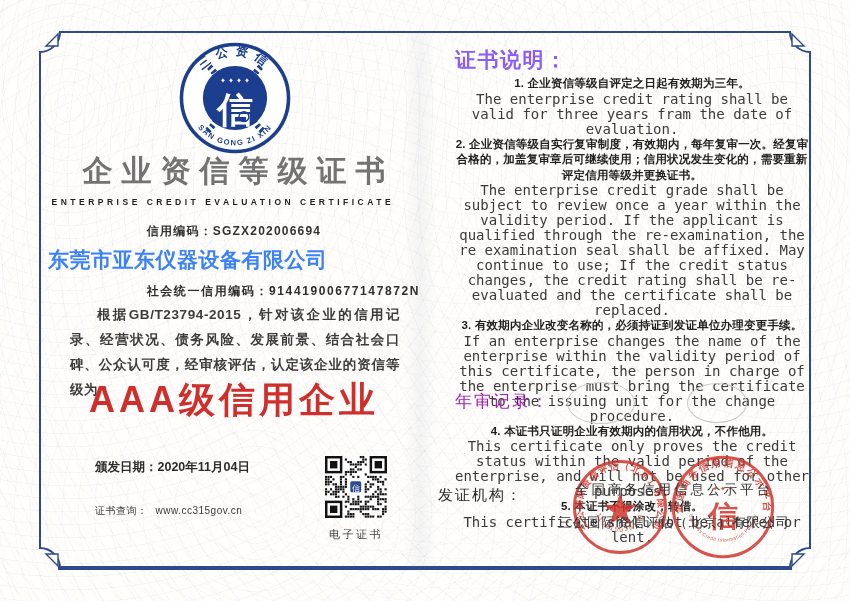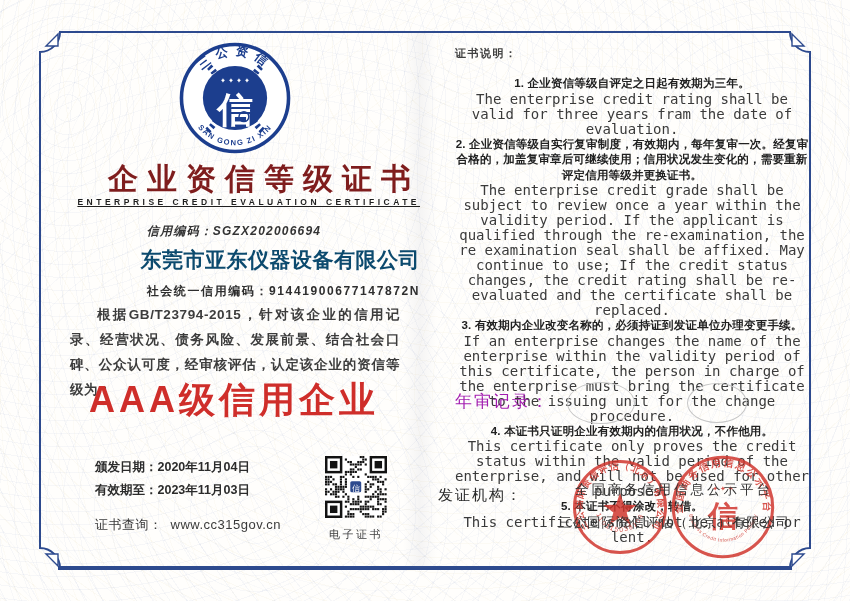--- a/index.html
+++ b/index.html
@@ -18,44 +18,44 @@
       repeating-radial-gradient(circle at 92% 30%, rgba(90,115,175,.05) 0 1px, transparent 1px 14px),
       repeating-radial-gradient(circle at 70% 65%, rgba(200,175,95,.04) 0 1px, transparent 1px 18px),
       repeating-radial-gradient(circle at 45% 45%, rgba(120,140,190,.035) 0 1px, transparent 1px 20px);
   }
   .fold-shadow{position:absolute;left:403px;top:32px;width:34px;height:536px;pointer-events:none;
     background:linear-gradient(90deg,transparent,rgba(110,115,140,.07),transparent);}
   .frame-svg{position:absolute;left:0;top:0;}
   .abs{position:absolute;}
   
   .logo-wrap{left:177px;top:40px;width:116px;height:116px;}
-  .title{left:48px;top:159px;width:372px;text-align:right;color:#7f1d1d;
+  .title{left:48px;top:151px;width:372px;text-align:center;color:#737373;
     font-family:"Liberation Serif","DejaVu Serif",serif;font-weight:700;
     font-size:30px;letter-spacing:9px;text-indent:9px;white-space:nowrap;}
-  .subtitle{left:48px;top:197px;width:372px;text-align:right;color:#1f1f1f;
-    font-weight:700;font-size:8.5px;letter-spacing:3.5px;text-indent:3.5px;white-space:nowrap;text-decoration:underline;}
+  .subtitle{left:48px;top:197px;width:372px;text-align:left;color:#1f1f1f;
+    font-weight:700;font-size:8.5px;letter-spacing:3.5px;text-indent:3.5px;white-space:nowrap;}
   .credit-code{left:48px;top:223px;width:372px;text-align:center;color:#333;
-    font-weight:700;font-size:12px;letter-spacing:1.2px;font-style:italic;}
-  .company{left:48px;top:246px;width:372px;text-align:right;color:#0c4a6e;
+    font-weight:700;font-size:12px;letter-spacing:1.2px;}
+  .company{left:48px;top:246px;width:372px;text-align:left;color:#3b82f6;
     font-weight:800;font-size:21px;letter-spacing:.5px;white-space:nowrap;}
   .uscc{left:48px;top:283px;width:372px;text-align:right;color:#2e2e2e;
     font-weight:700;font-size:12px;letter-spacing:1.6px;}
   .body-par{left:70px;top:302px;width:330px;color:#3c3c3c;font-weight:600;
     font-size:13.5px;line-height:25px;text-align:justify;text-indent:2em;letter-spacing:.6px;}
   .rating{left:48px;top:376px;width:372px;text-align:center;color:#cf2e2a;
     font-family:Liberation Sans, sans-serif;font-weight:700;
     font-size:36px;letter-spacing:4px;white-space:nowrap;}
   .dates{left:95px;top:456px;color:#2b2b2b;font-weight:700;font-size:12.5px;line-height:23px;}
-  .query{margin-top:11px;font-weight:400;font-size:13px;color:#3a3a3a;letter-spacing:.5px;}
+  .query{margin-top:20px;font-weight:400;font-size:10px;color:#3a3a3a;letter-spacing:.5px;}
   .query .url{margin-left:8px;}
   .qr-block{left:323px;top:456px;width:66px;text-align:center;}
   .qr-caption{margin-top:5px;font-family:"Liberation Serif","DejaVu Serif",serif;
     font-size:11px;letter-spacing:2.5px;color:#3e3e3e;}
   
-  .r-heading{left:455px;top:46px;font-size:11px;font-weight:700;letter-spacing:1.5px;color:#404040;}
+  .r-heading{left:455px;top:46px;font-size:21px;font-weight:700;letter-spacing:1.5px;color:#8b5cf6;}
   .r-text{left:453px;top:76px;width:358px;text-align:center;}
   .r-text p{margin:0;}
   .r-text .zh{font-size:11.5px;font-weight:700;color:#212121;line-height:15.5px;letter-spacing:.2px;}
   .r-text .en{font-family:"DejaVu Sans Mono","Liberation Mono",monospace;
     font-size:14px;color:#3a3a3a;line-height:15px;}
   .annual-label{left:455px;top:390px;font-size:17px;letter-spacing:2px;color:#a21caf;}
   .oval{position:absolute;border:1px solid #c6c6c6;border-radius:50%;}
   .oval1{left:567px;top:382px;width:66px;height:40px;}
   .oval2{left:687px;top:383px;width:58px;height:38px;}
   .issuer-label{left:438px;top:486px;font-size:15px;letter-spacing:2px;color:#2a2a2a;}
@@ -107,21 +107,20 @@
   <div class="abs title">企业资信等级证书</div>
   <div class="abs subtitle">ENTERPRISE CREDIT EVALUATION CERTIFICATE</div>
   <div class="abs credit-code">信用编码：SGZX202006694</div>
   <div class="abs company">东莞市亚东仪器设备有限公司</div>
   <div class="abs uscc">社会统一信用编码：91441900677147872N</div>
   <div class="abs body-par">根据GB/T23794-2015，针对该企业的信用记录、经营状况、债务风险、发展前景、结合社会口碑、公众认可度，经审核评估，认定该企业的资信等级为：</div>
   <div class="abs rating">AAA级信用企业</div>
 
   <div class="abs dates">
     <div>颁发日期：2020年11月04日</div>
-    <div>有效期至：2023年11月03日</div>
     <div class="query">
       <span>证书查询：</span><span class="url">www.cc315gov.cn</span>
     </div>
   </div>
 
   <div class="abs qr-block">
     <svg id="qr-svg" width="62" height="62" viewBox="0 0 62 62">
         <rect x="0" y="0" width="62" height="62" fill="#ffffff"></rect>
         <rect x="34.72" y="0" width="2.13" height="2.13" fill="#121212"></rect>
         <rect x="37.2" y="0" width="2.13" height="2.13" fill="#121212"></rect>

